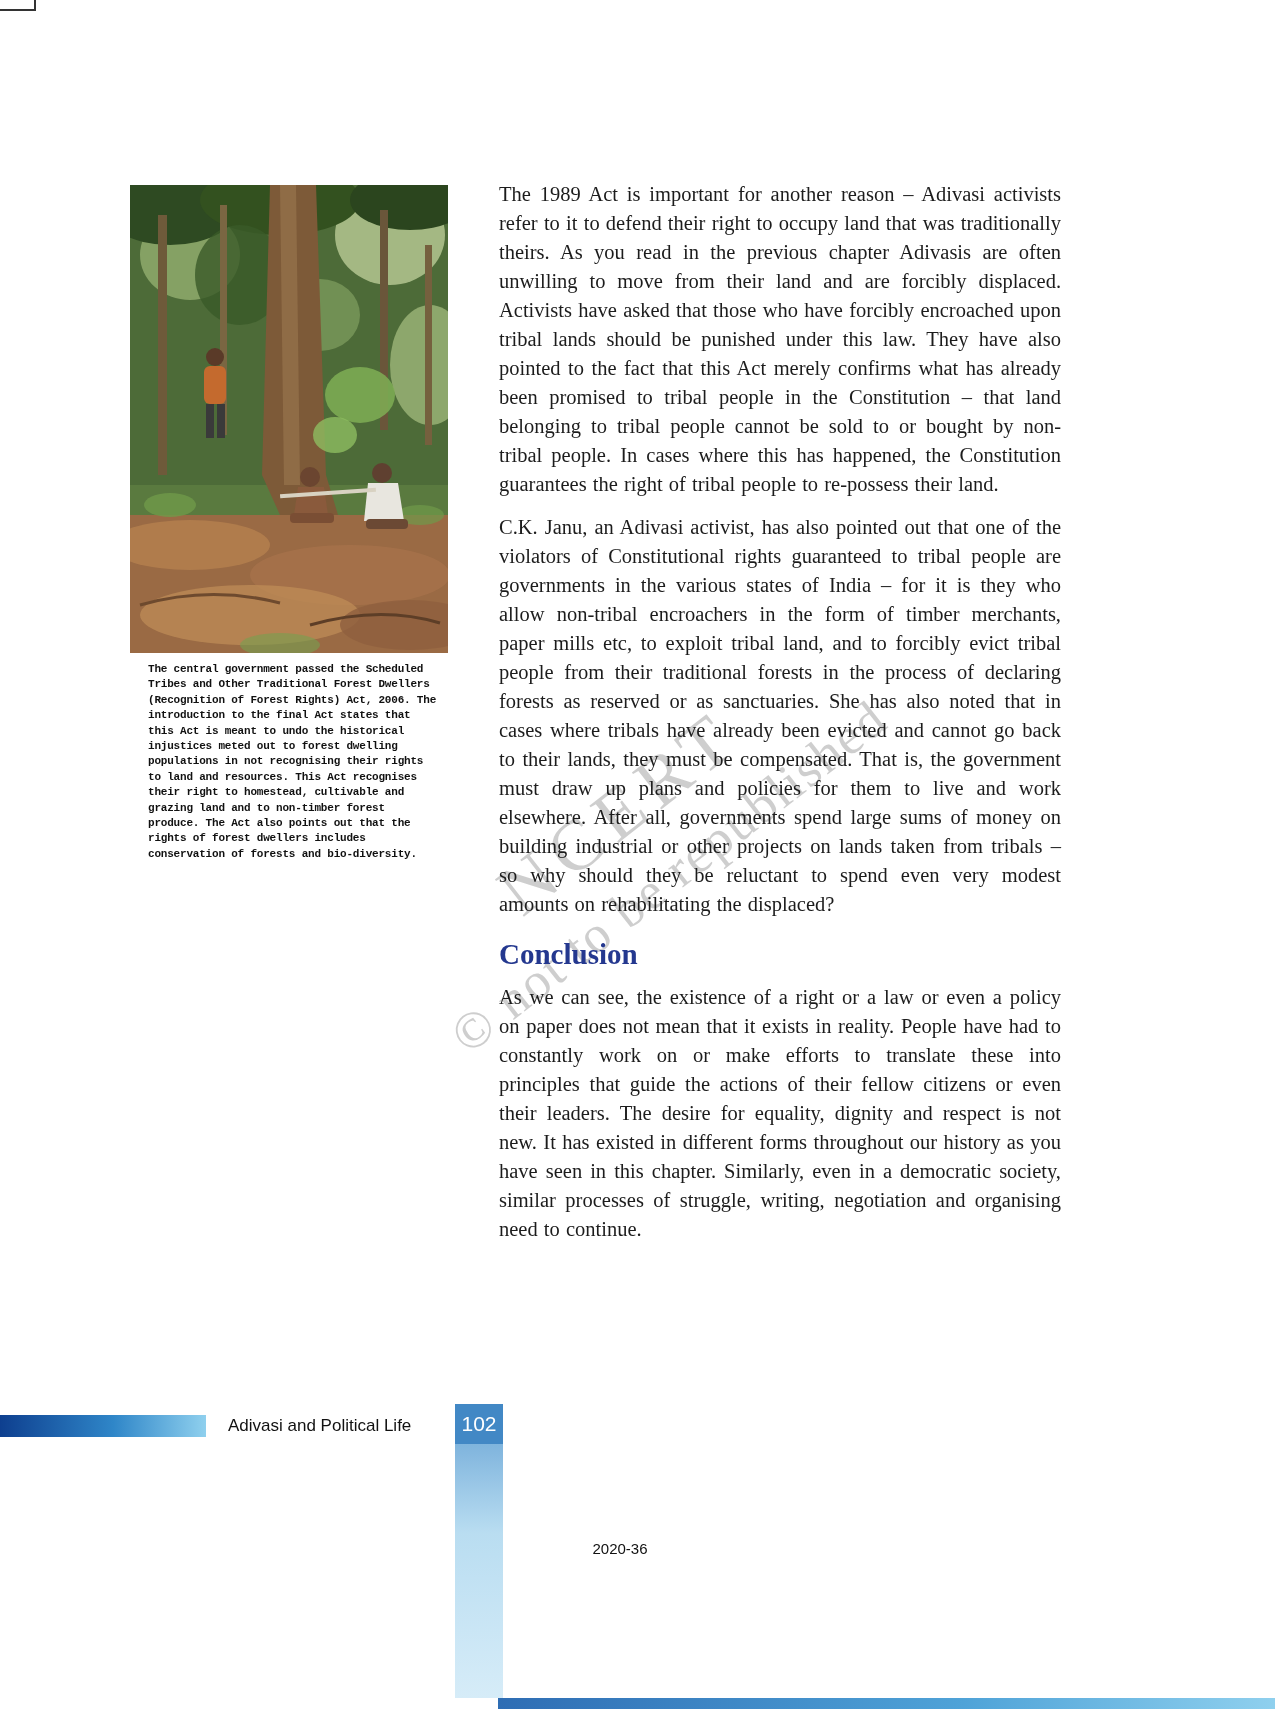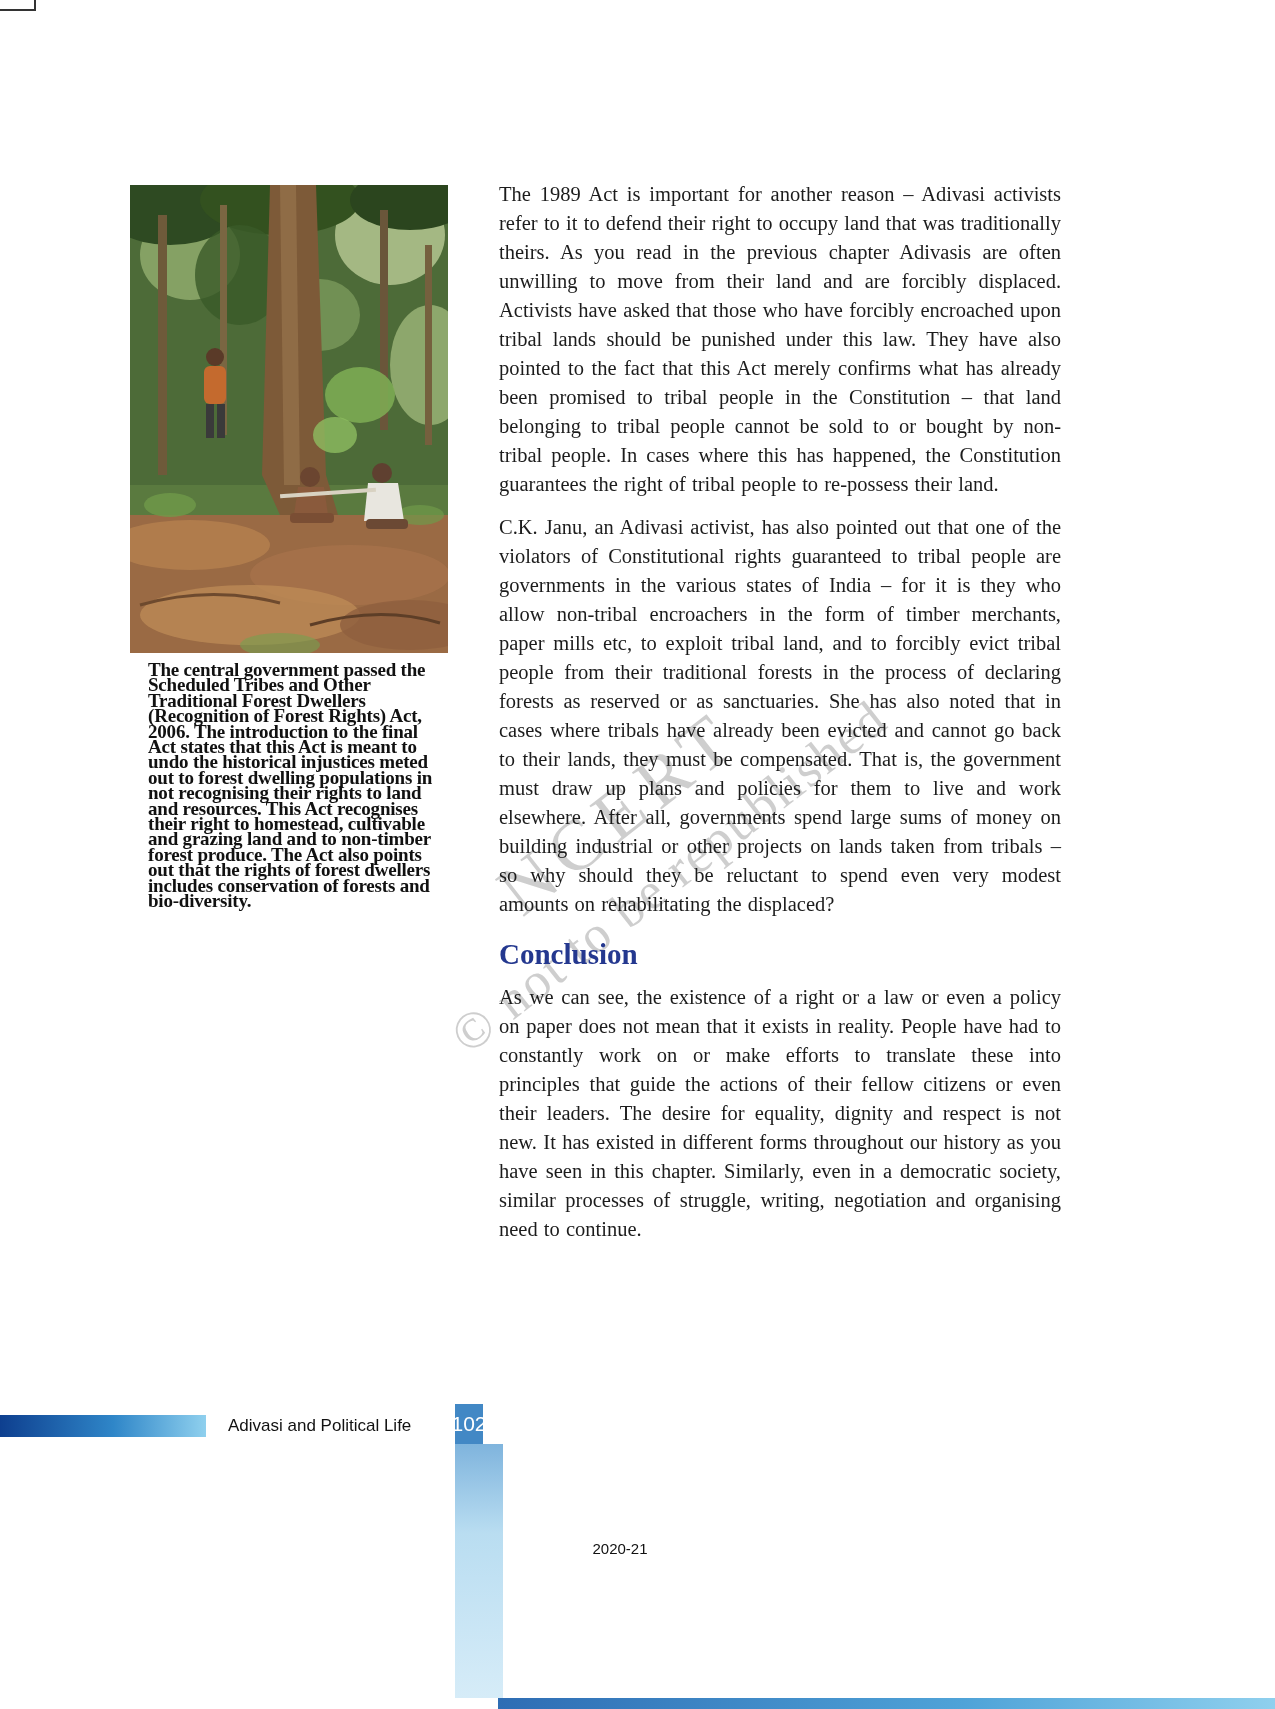--- a/index.html
+++ b/index.html
@@ -20,23 +20,23 @@
   
   .photo-wrap {
     position: absolute; left: 130px; top: 185px;
     width: 318px; height: 468px;
     background: #3c5a2e;
   }
   .photo-wrap svg { display: block; width: 100%; height: 100%; }
 
   .caption {
     position: absolute; left: 148px; top: 662px; width: 294px;
-    font-family: Liberation Serif, serif;
+    font-family: Liberation Mono, monospace;
     font-weight: bold;
-    font-size: 19px;
+    font-size: 11px;
     line-height: 15.4px;
     letter-spacing: -0.2px;
     color: #111;
     text-align: left;
   }
 
   
   .main-col {
     position: absolute; left: 483px; top: 180px; width: 578px;
     z-index: 2;
@@ -87,21 +87,21 @@
   .footer-gradient-bar {
     position: absolute; left: 0; top: 1415px; width: 206px; height: 22px;
     background: linear-gradient(to right, #0e3f8f 0%, #2f86c8 55%, #8fd0ee 100%);
   }
   .footer-book-title {
     position: absolute; left: 228px; top: 1416px;
     font-family: "Liberation Sans", sans-serif;
     font-size: 17px; color: #111;
   }
   .page-number-box {
-    position: absolute; left: 455px; top: 1404px; width: 28px; height: 40px;
+    position: absolute; left: 455px; top: 1404px; width: 48px; height: 40px;
     background: #4288c5;
     color: #ffffff;
     font-family: "Liberation Sans", sans-serif;
     font-size: 21px;
     display: flex; align-items: center; justify-content: center;
   }
   .page-number-strip {
     position: absolute; left: 455px; top: 1444px; width: 48px; height: 254px;
     background: linear-gradient(to bottom, #7fb4dd 0%, #b9ddf1 35%, #d6ecf8 100%);
   }
@@ -192,14 +192,14 @@
   <p class="body-para">The 1989 Act is important for another reason – Adivasi activists refer to it to defend their right to occupy land that was traditionally theirs. As you read in the previous chapter Adivasis are often unwilling to move from their land and are forcibly displaced. Activists have asked that those who have forcibly encroached upon tribal lands should be punished under this law. They have also pointed to the fact that this Act merely confirms what has already been promised to tribal people in the Constitution – that land belonging to tribal people cannot be sold to or bought by non-tribal people. In cases where this has happened, the Constitution guarantees the right of tribal people to re-possess their land.</p>
   <p class="body-para">C.K. Janu, an Adivasi activist, has also pointed out that one of the violators of Constitutional rights guaranteed to tribal people are governments in the various states of India – for it is they who allow non-tribal encroachers in the form of timber merchants, paper mills etc, to exploit tribal land, and to forcibly evict tribal people from their traditional forests in the process of declaring forests as reserved or as sanctuaries. She has also noted that in cases where tribals have already been evicted and cannot go back to their lands, they must be compensated. That is, the government must draw up plans and policies for them to live and work elsewhere. After all, governments spend large sums of money on building industrial or other projects on lands taken from tribals – so why should they be reluctant to spend even very modest amounts on rehabilitating the displaced?</p>
   <h2 class="section-heading">Conclusion</h2>
   <p class="body-para">As we can see, the existence of a right or a law or even a policy on paper does not mean that it exists in reality. People have had to constantly work on or make efforts to translate these into principles that guide the actions of their fellow citizens or even their leaders. The desire for equality, dignity and respect is not new. It has existed in different forms throughout our history as you have seen in this chapter. Similarly, even in a democratic society, similar processes of struggle, writing, negotiation and organising need to continue.</p>
 </div>
 
 <div class="footer-gradient-bar"></div>
 <div class="footer-book-title">Adivasi and Political Life</div>
 <div class="page-number-box">102</div>
 <div class="page-number-strip"></div>
-<div class="footer-year">2020-21</div>
+<div class="footer-year">2020-36</div>
 <div class="bottom-bar"></div>
 
 </body></html>

